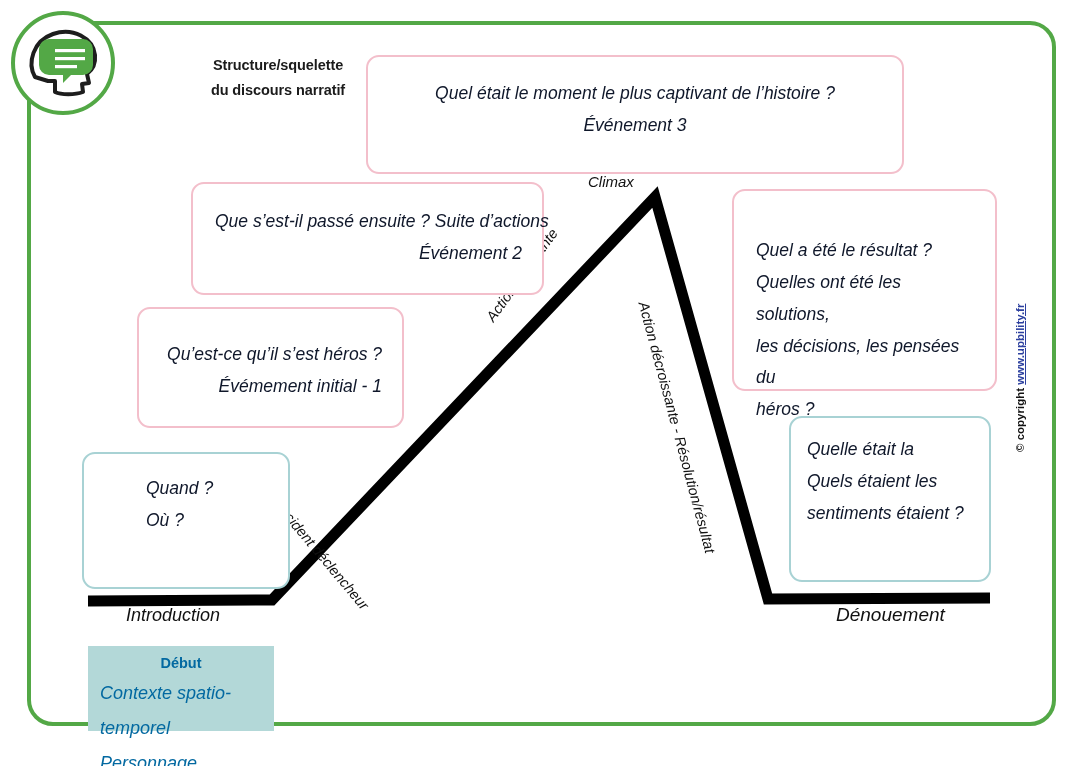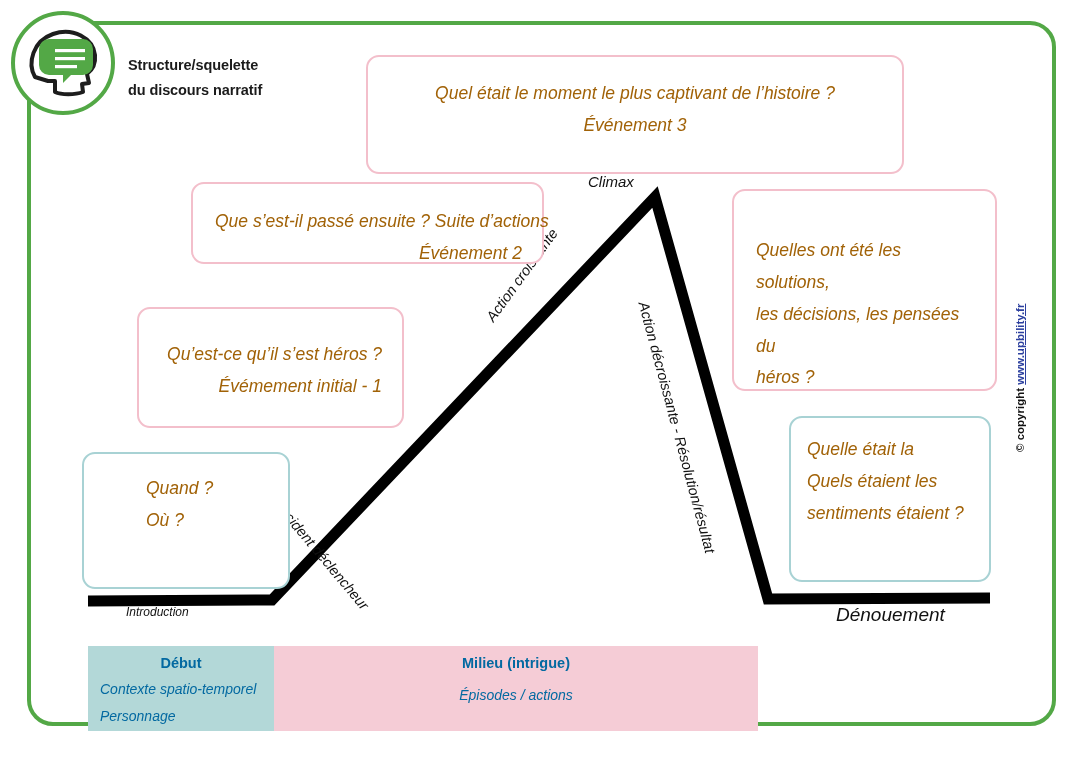--- a/index.html
+++ b/index.html
@@ -49,64 +49,65 @@
     position: absolute;
     left: 128px;
     top: 53px;
     width: 300px;
     font-size: 14.5px;
     font-weight: bold;
     color: #1b1b1b;
     line-height: 1.72;
     letter-spacing: -0.1px;
     z-index: 6;
+    text-align: center;
   }
 
   
   .callout {
     position: absolute;
     background: #ffffff;
     box-sizing: border-box;
     border-radius: 13px;
     z-index: 5;
     font-style: italic;
-    color: #a16207;
+    color: #0f172a;
     font-size: 17.5px;
     line-height: 1.82;
   }
   .callout.pink { border: 2.5px solid #f3bfcb; }
   .callout.blue { border: 2.5px solid #a8d2d4; }
   .callout .ln { display: block; white-space: nowrap; }
   .c-center { text-align: center; }
   .c-right  { text-align: right; }
   .c-left   { text-align: left; }
 
   
   #box-climax   { left: 366px; top: 55px;  width: 538px; height: 119px; padding: 21px 28px 0 28px; }
-  #box-event2   { left: 191px; top: 182px; width: 353px; height: 82px; padding: 22px 20px 12px 22px; }
+  #box-event2   { left: 191px; top: 182px; width: 353px; height: 113px; padding: 22px 20px 12px 22px; }
   #box-event1   { left: 137px; top: 307px; width: 267px; height: 121px; padding: 30px 20px 0 22px; }
   #box-quand    { left: 82px;  top: 452px; width: 208px; height: 137px; padding: 19px 0 0 0; }
   #box-quand .ln { padding-left: 62px; }
   #box-result   { left: 732px; top: 189px; width: 265px; height: 202px; padding: 44px 18px 0 22px; }
   #box-concl    { left: 789px; top: 416px; width: 202px; height: 166px; padding: 16px 14px 0 16px; }
   #box-result .ln, #box-concl .ln { white-space: normal; }
 
   
   #plot { position: absolute; left: 0; top: 0; width: 1085px; height: 766px; z-index: 3; pointer-events: none; }
 
   
   .arclabel {
     position: absolute;
     font-style: italic;
     color: #111111;
     white-space: nowrap;
     z-index: 4;
   }
   #lbl-climax   { left: 588px; top: 173px; font-size: 15px; }
-  #lbl-intro    { left: 126px; top: 605px; font-size: 12px; }
+  #lbl-intro    { left: 126px; top: 605px; font-size: 18px; }
   #lbl-denou    { left: 836px; top: 604px; font-size: 19px; text-align: center; }
   #lbl-incident {
     left: 286px; top: 500px; font-size: 14.5px;
     transform: rotate(50deg); transform-origin: left top;
   }
   #lbl-croissante {
     left: 483px; top: 315px; font-size: 14.5px;
     transform: rotate(-54deg); transform-origin: left top;
     writing-mode: horizontal-tb;
   }
@@ -133,21 +134,21 @@
   }
   .leg-title {
     font-weight: bold;
     font-size: 14.5px;
     text-align: center;
     font-style: normal;
     margin-bottom: 5px;
   }
   .leg-sub {
     font-style: italic;
-    font-size: 14px;
+    font-size: 18px;
     line-height: 1.95;
   }
   #leg-debut  { width: 186px; background: #b3d8d8; }
   #leg-debut  .leg-sub { text-align: left; padding-left: 12px; }
   #leg-milieu { width: 484px; background: #f5ccd6; }
   #leg-milieu .leg-sub { text-align: center; padding-top: 6px; }
   #leg-fin    { width: 233px; background: #bbd18a; }
   #leg-fin    .leg-title { text-align: left; padding-left: 24px; }
   #leg-fin    .leg-sub { text-align: left; padding-left: 24px; }
 
@@ -229,41 +230,38 @@
     <span class="ln">Qu’est-ce qu’il s’est héros ?</span>
     <span class="ln">Évémement initial - 1</span>
   </div>
 
   <div class="callout blue c-left" id="box-quand">
     <span class="ln">Quand ?</span>
     <span class="ln">Où ?</span>
   </div>
 
   <div class="callout pink c-left" id="box-result">
+    <span class="ln">Quel a été le résultat ?</span>
     <span class="ln">Quelles ont été les solutions,</span>
     <span class="ln">les décisions, les pensées du</span>
     <span class="ln">héros ?</span>
   </div>
 
   <div class="callout blue c-left" id="box-concl">
     <span class="ln">Quelle était la</span>
     <span class="ln">Quels étaient les</span>
     <span class="ln">sentiments étaient ?</span>
   </div>
 
   <div id="legend">
     <div class="leg" id="leg-debut">
       <div class="leg-title">Début</div>
       <div class="leg-sub">Contexte spatio-temporel</div>
       <div class="leg-sub">Personnage</div>
     </div>
-    <div class="leg" id="leg-milieu">
-      <div class="leg-title">Milieu (intrigue)</div>
-      <div class="leg-sub">Épisodes / actions</div>
-    </div>
   </div>
 
   <div id="copyright">
     <div class="rot">
       <div class="rot-inner">
         <span>© copyright </span><span id="copyright-url">www.upbility.fr</span>
       </div>
     </div>
   </div>
 

